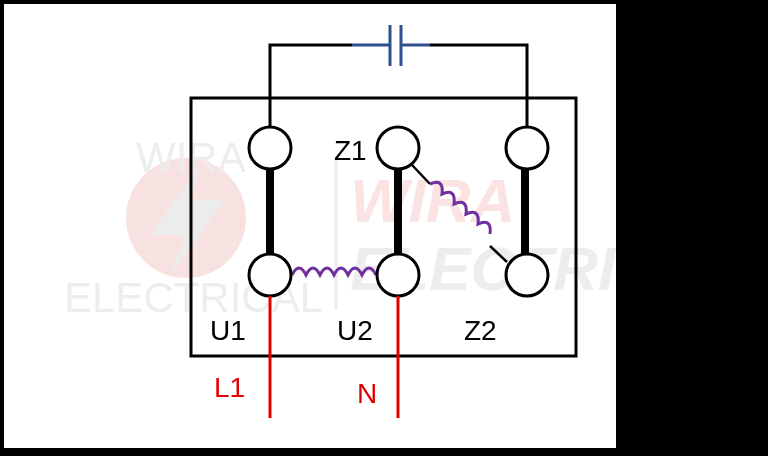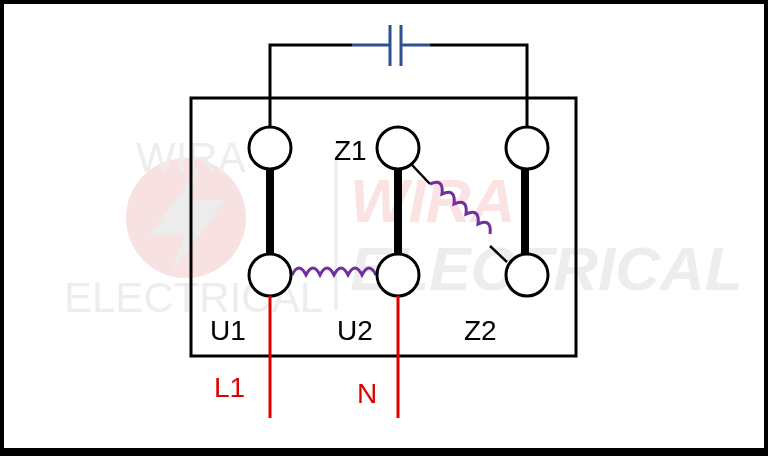--- a/index.html
+++ b/index.html
@@ -1,16 +1,16 @@
 <!DOCTYPE html>
 <html><head>
 <meta charset="utf-8">
 <style>
   html,body{margin:0;padding:0;background:#000;}
-  #stage{position:relative;width:768px;height:456px;background:#000;overflow:hidden;}
+  #stage{position:relative;width:616px;height:456px;background:#000;overflow:hidden;}
   #canvas{position:absolute;left:4px;top:4px;width:760px;height:444px;background:#fff;}
   svg{position:absolute;left:0;top:0;}
   .lbl{font-family:"Liberation Sans",sans-serif;}
 </style>
 </head>
 <body>
 
 <div id="stage">
   <div id="canvas">
     <svg width="760" height="444" viewBox="4 4 760 444">

